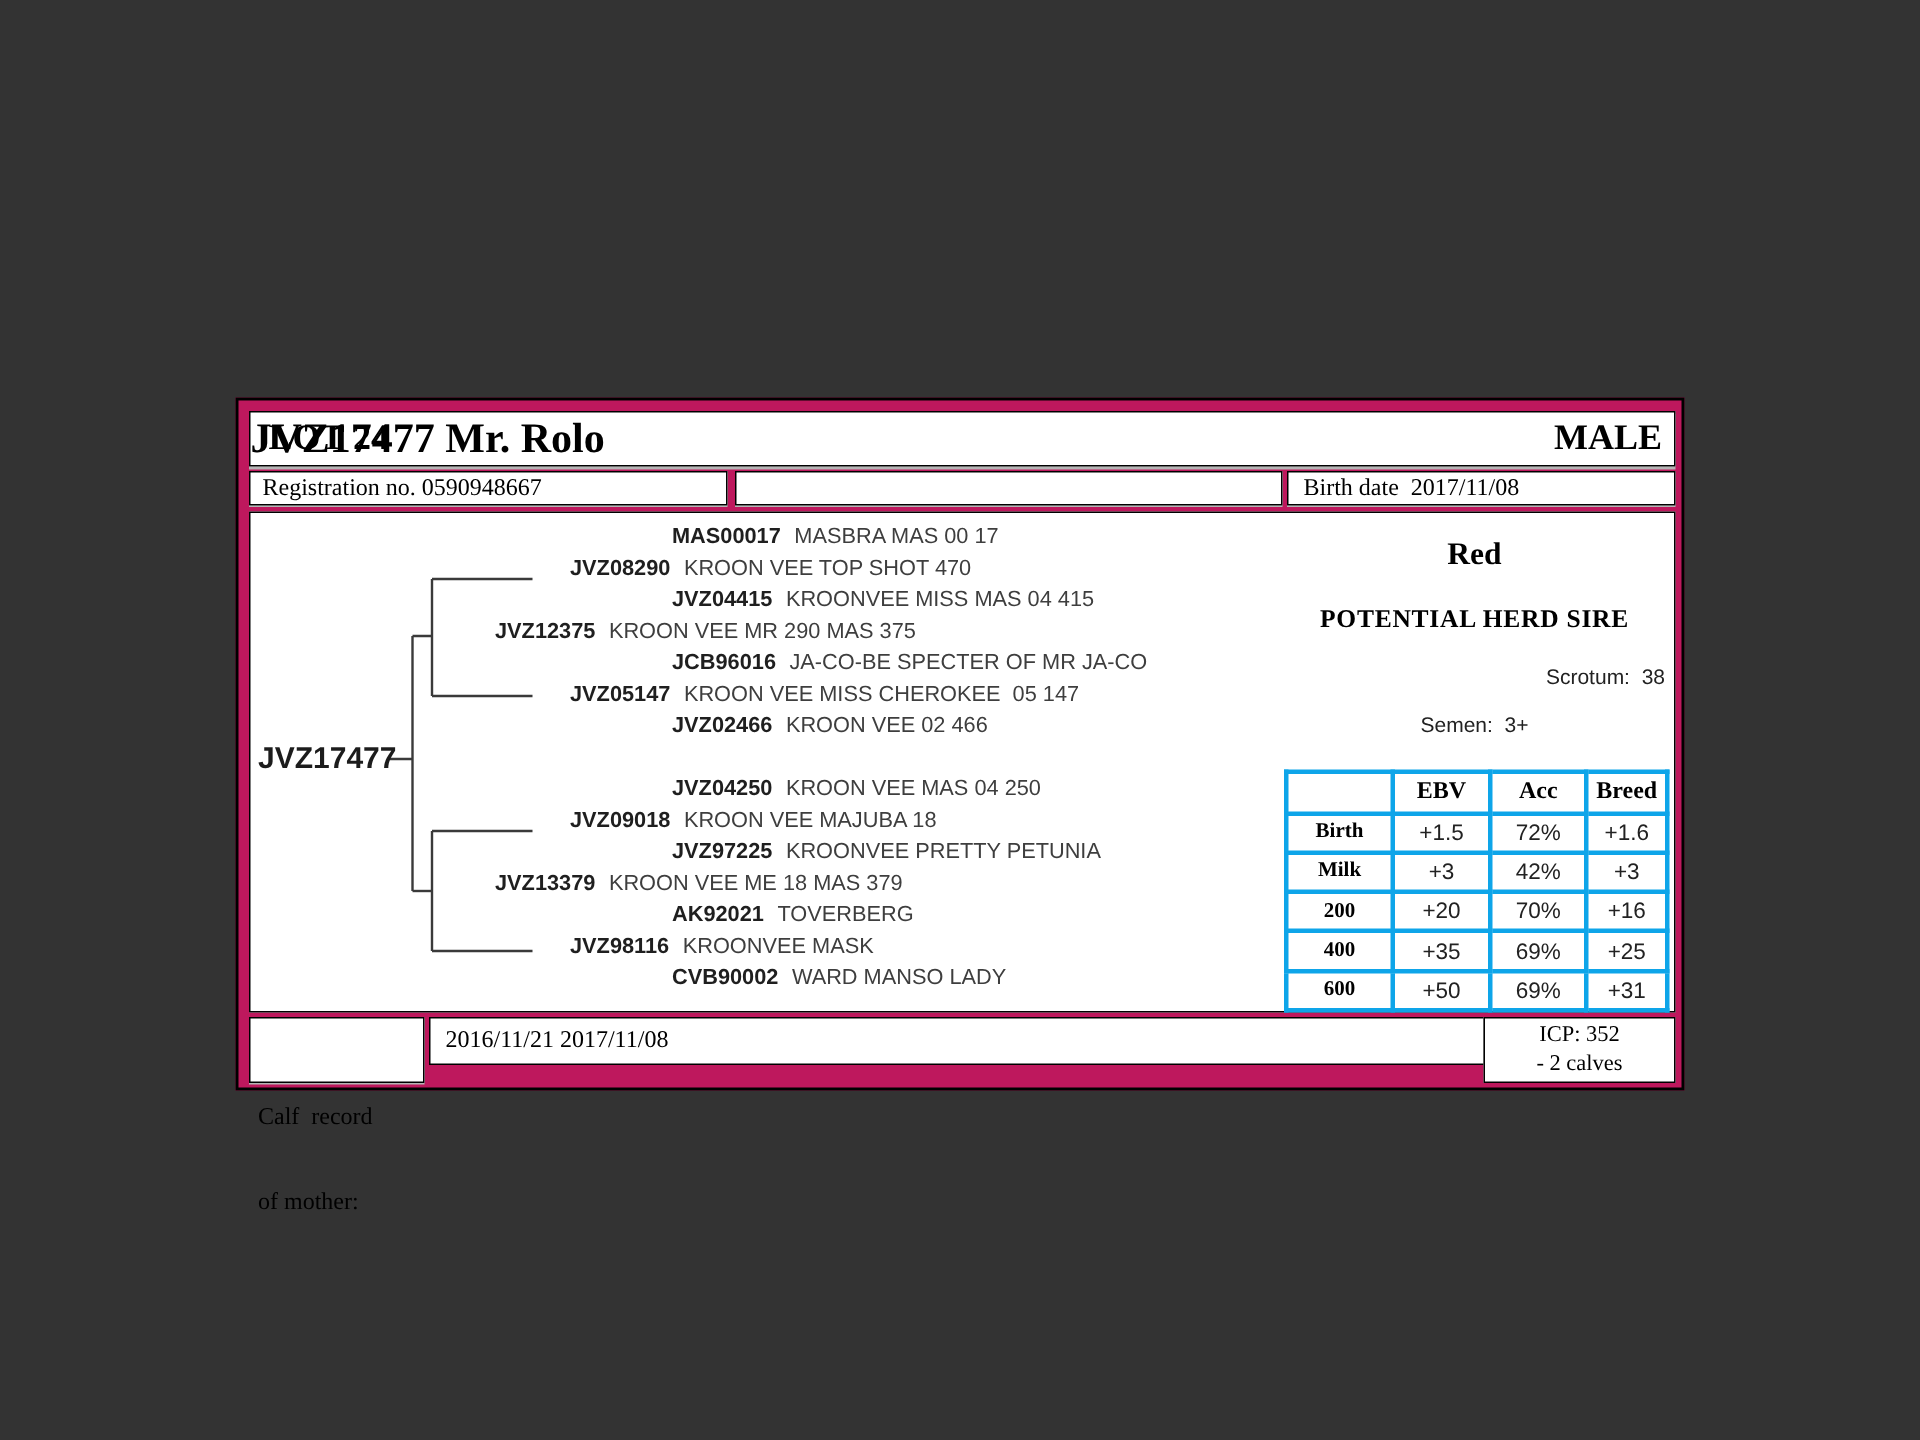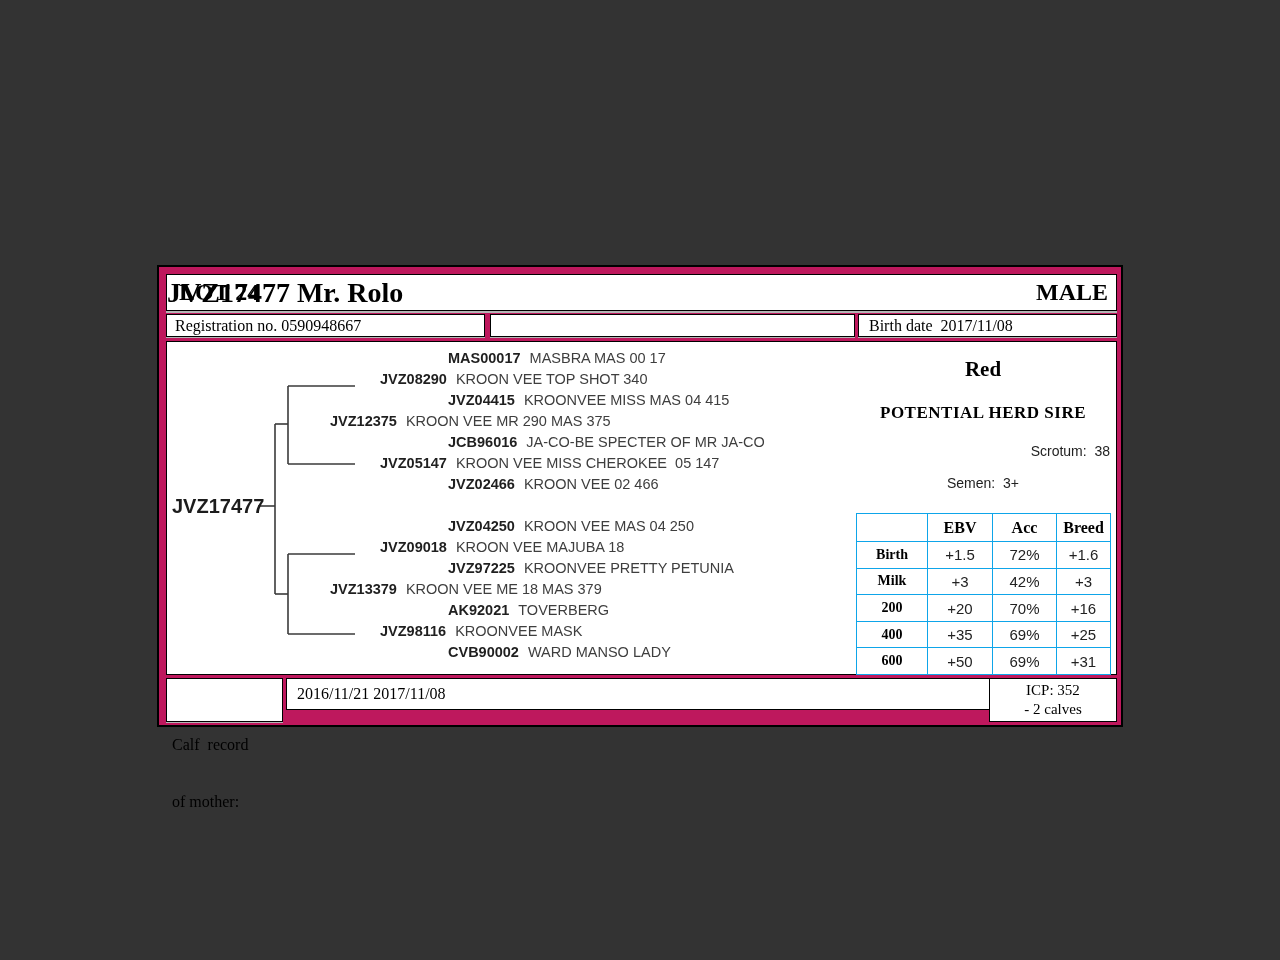--- a/index.html
+++ b/index.html
@@ -53,21 +53,21 @@
   .herd-sire { position: absolute; left: 0; width: 100%; top: 61px; text-align: center;
     font-weight: bold; font-size: 17px; color: #000; letter-spacing: 0.5px; }
   .scrotum-line { position: absolute; left: 0; width: 100%; top: 101px; text-align: right;
     font-family: "Liberation Sans", sans-serif; font-size: 14px; color: #222; white-space: pre; }
   .semen-line { position: absolute; left: 0; width: 100%; top: 133px; text-align: center;
     font-family: "Liberation Sans", sans-serif; font-size: 14px; color: #222; white-space: pre; }
 
   
   .ebv-table { position: absolute; left: 689px; top: 171px; width: 254px; height: 162px;
     border-collapse: collapse; table-layout: fixed; }
-  .ebv-table td, .ebv-table th { border: 1px solid #0ea5e9; padding: 0; text-align: center; vertical-align: middle; }
+  .ebv-table td, .ebv-table th { border: 3px solid #0ea5e9; padding: 0; text-align: center; vertical-align: middle; }
   .ebv-table th { font-family: "Liberation Serif", serif; font-weight: bold; font-size: 16px; color: #000; }
   .ebv-table td.row-label { font-family: "Liberation Serif", serif; font-weight: bold; font-size: 14px; color: #000; }
   .ebv-table td.val { font-family: "Liberation Sans", sans-serif; font-size: 15px; color: #222; }
 
   
   .calf-label-cell { left: 7px; top: 411px; width: 117px; height: 44px;
     font-size: 16px; color: #000; padding: 18px 0 0 5px; line-height: 19px; white-space: pre;
     box-shadow: 0 1px 0 #b5b5b5; }
   .calf-dates-cell { left: 127px; top: 411px; width: 704px; height: 32px;
     display: flex; align-items: center; font-size: 16px; color: #000; padding-left: 10px; white-space: pre; }
@@ -107,21 +107,21 @@
         <line x1="121" y1="212" x2="121" y2="292"></line>
         <line x1="121" y1="212" x2="188" y2="212"></line>
         <line x1="121" y1="292" x2="188" y2="292"></line>
       </g>
     </svg>
 
     <span class="subject-id">JVZ17477</span>
 
     <div>
         <div class="ped-row" style="left: 281px; top: 6px;"><span class="ped-id">MAS00017</span><span class="ped-name">MASBRA MAS 00 17</span></div>
-        <div class="ped-row" style="left: 213px; top: 27px;"><span class="ped-id">JVZ08290</span><span class="ped-name">KROON VEE TOP SHOT 340</span></div>
+        <div class="ped-row" style="left: 213px; top: 27px;"><span class="ped-id">JVZ08290</span><span class="ped-name">KROON VEE TOP SHOT 470</span></div>
         <div class="ped-row" style="left: 281px; top: 48px;"><span class="ped-id">JVZ04415</span><span class="ped-name">KROONVEE MISS MAS 04 415</span></div>
         <div class="ped-row" style="left: 163px; top: 69px;"><span class="ped-id">JVZ12375</span><span class="ped-name">KROON VEE MR 290 MAS 375</span></div>
         <div class="ped-row" style="left: 281px; top: 90px;"><span class="ped-id">JCB96016</span><span class="ped-name">JA-CO-BE SPECTER OF MR JA-CO</span></div>
         <div class="ped-row" style="left: 213px; top: 111px;"><span class="ped-id">JVZ05147</span><span class="ped-name">KROON VEE MISS CHEROKEE  05 147</span></div>
         <div class="ped-row" style="left: 281px; top: 132px;"><span class="ped-id">JVZ02466</span><span class="ped-name">KROON VEE 02 466</span></div>
         <div class="ped-row" style="left: 281px; top: 174px;"><span class="ped-id">JVZ04250</span><span class="ped-name">KROON VEE MAS 04 250</span></div>
         <div class="ped-row" style="left: 213px; top: 195px;"><span class="ped-id">JVZ09018</span><span class="ped-name">KROON VEE MAJUBA 18</span></div>
         <div class="ped-row" style="left: 281px; top: 216px; text-align: right;"><span class="ped-id">JVZ97225</span><span class="ped-name">KROONVEE PRETTY PETUNIA</span></div>
         <div class="ped-row" style="left: 163px; top: 237px;"><span class="ped-id">JVZ13379</span><span class="ped-name">KROON VEE ME 18 MAS 379</span></div>
         <div class="ped-row" style="left: 281px; top: 258px;"><span class="ped-id">AK92021</span><span class="ped-name">TOVERBERG</span></div>

